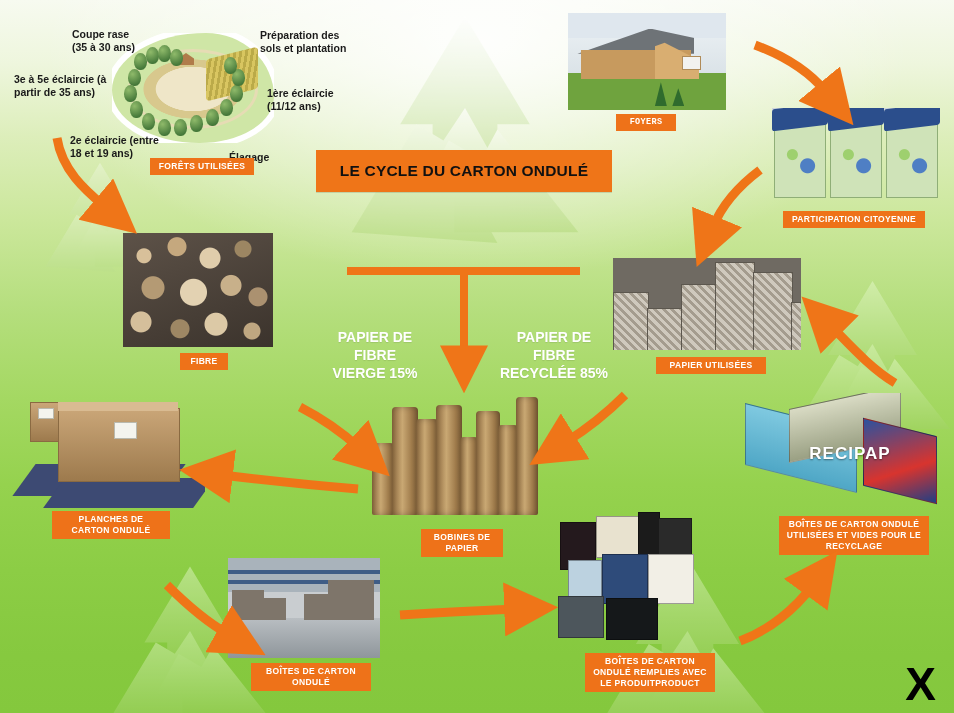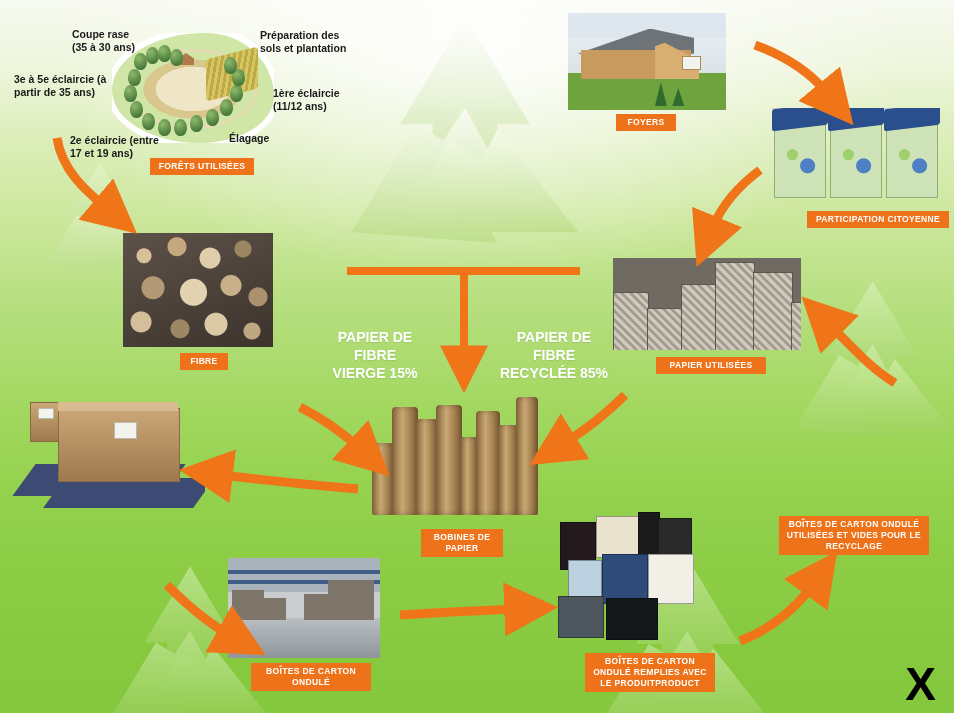--- a/index.html
+++ b/index.html
@@ -279,59 +279,60 @@
         <i style="left:112px;top:24px"></i>
     </div>
   </div>
 
   <div class="annot" style="left:72px;top:28px;">Coupe rase
 (35 à 30 ans)</div>
   <div class="annot" style="left:216px;top:29px;margin-left:44px;">Préparation des
 sols et plantation</div>
   <div class="annot" style="left:14px;top:73px;">3e à 5e éclaircie (à
 partir de 35 ans)</div>
-  <div class="annot" style="left:273px;top:87px;">1ère éclaircie
+  <div class="annot" style="left:267px;top:87px;">1ère éclaircie
 (11/12 ans)</div>
   <div class="annot" style="left:70px;top:134px;">2e éclaircie (entre
-17 et 19 ans)</div>
-  <div class="annot" style="left:229px;top:132px;">Élagage</div>
+18 et 19 ans)</div>
+  <div class="annot" style="left:229px;top:151px;">Élagage</div>
 
   <div class="chip" style="left:150px;top:158px;width:90px;">FORÊTS UTILISÉES</div>
 
+  <div id="title-banner">LE CYCLE DU CARTON ONDULÉ</div>
 
   <div class="photo" id="photo-wood"></div>
   <div class="chip" style="left:180px;top:353px;width:34px;">FIBRE</div>
 
   <div class="photo" id="photo-house">
     <div class="ph-inner">
       <div class="hs-roof"></div>
       <div class="hs-body"></div>
       <div class="hs-gable"></div>
       <div class="hs-win"></div>
       <div class="hs-tree" style="left:55%"></div>
       <div class="hs-tree" style="left:66%;height:18px"></div>
     </div>
   </div>
-  <div class="chip" style="left:616px;top:114px;width:46px;">FOYERS</div>
+  <div class="chip" style="left:616px;top:114px;width:46px;font-family:Liberation Mono, monospace;">FOYERS</div>
 
   <div class="photo" id="photo-bins">
     <div class="bin" style="left:2px;">
         <div class="lid"></div>
         <div class="art"></div>
       </div>
     <div class="bin" style="left:58px;">
         <div class="lid"></div>
         <div class="art"></div>
       </div>
     <div class="bin" style="left:114px;">
         <div class="lid"></div>
         <div class="art"></div>
       </div>
   </div>
-  <div class="chip" style="left:783px;top:211px;width:128px;margin-left:24px;">PARTICIPATION CITOYENNE</div>
+  <div class="chip" style="left:783px;top:211px;width:128px;">PARTICIPATION CITOYENNE</div>
 
   <div class="photo" id="photo-bales">
     <div class="bale" style="left:0px;top:34px;width:34px;height:58px;"></div>
     <div class="bale" style="left:34px;top:50px;width:34px;height:42px;"></div>
     <div class="bale" style="left:68px;top:26px;width:34px;height:66px;"></div>
     <div class="bale" style="left:102px;top:4px;width:38px;height:88px;"></div>
     <div class="bale" style="left:140px;top:14px;width:38px;height:78px;"></div>
     <div class="bale" style="left:178px;top:44px;width:10px;height:48px;"></div>
   </div>
   <div class="chip" style="left:656px;top:357px;width:96px;">PAPIER UTILISÉES</div>
@@ -351,20 +352,22 @@
 
   <div class="photo" id="photo-sheets">
     <div class="sh-pallet" style="left:14px;top:72px;width:150px;height:32px;"></div>
     <div class="sh-pallet" style="left:44px;top:86px;width:150px;height:30px;"></div>
     <div class="sh-stack" style="left:20px;top:10px;width:44px;height:38px;"></div>
     <div class="sh-stack" style="left:48px;top:16px;width:120px;height:72px;"></div>
     <div class="sh-top" style="left:48px;top:10px;width:120px;height:9px;"></div>
     <div class="sh-label" style="left:104px;top:30px;width:21px;height:15px;"></div>
     <div class="sh-label" style="left:28px;top:16px;width:14px;height:9px;"></div>
   </div>
+  <div class="chip" style="left:52px;top:511px;width:104px;">PLANCHES DE
+CARTON ONDULÉ</div>
 
   <div class="photo" id="photo-warehouse">
     <div class="wh-beam" style="top:12%"></div>
     <div class="wh-beam" style="top:22%"></div>
     <div class="wh-floor"></div>
     <div class="wh-rack" style="left:4px;width:32px;height:30px;"></div>
     <div class="wh-rack" style="left:36px;width:22px;height:22px;"></div>
     <div class="wh-rack" style="right:6px;width:46px;height:40px;"></div>
     <div class="wh-rack" style="right:52px;width:24px;height:26px;"></div>
   </div>
@@ -379,20 +382,29 @@
     <div class="pb" style="left:10px;top:48px;width:32px;height:36px;background:#bcd2e0;"></div>
     <div class="pb" style="left:44px;top:42px;width:44px;height:48px;background:#2e4b7a;"></div>
     <div class="pb" style="left:90px;top:42px;width:44px;height:48px;background:#f2efe6;"></div>
     <div class="pb" style="left:0px;top:84px;width:44px;height:40px;background:#4d565c;"></div>
     <div class="pb" style="left:48px;top:86px;width:50px;height:40px;background:#15181a;"></div>
   </div>
   <div class="chip" style="left:585px;top:653px;width:116px;">BOÎTES DE CARTON
 ONDULÉ REMPLIES AVEC
 LE PRODUITPRODUCT</div>
 
+  <div class="photo" id="photo-recipap">
+    <div class="rp-box" style="left:0px;top:24px;width:110px;height:60px;
+         background:linear-gradient(180deg,#7fc9e0,#4fa7c6);transform:skewY(14deg);"></div>
+    <div class="rp-box" style="left:44px;top:4px;width:110px;height:52px;
+         background:linear-gradient(180deg,#d9dbc4,#9aa083);transform:skewY(-12deg);"></div>
+    <div class="rp-box" style="left:118px;top:34px;width:72px;height:66px;
+         background:linear-gradient(150deg,#2a52a0,#d8342e 60%,#1e3f86);transform:skewY(14deg);"></div>
+    <div class="rp-logo">RECIPAP</div>
+  </div>
   <div class="chip" style="left:779px;top:516px;width:136px;">BOÎTES DE CARTON ONDULÉ
 UTILISÉES ET VIDES POUR LE
 RECYCLAGE</div>
 
   <div class="fibre" style="left:320px;top:328px;width:110px;">PAPIER DE
 FIBRE
 VIERGE 15%</div>
   <div class="fibre" style="left:492px;top:328px;width:124px;">PAPIER DE
 FIBRE
 RECYCLÉE 85%</div>

